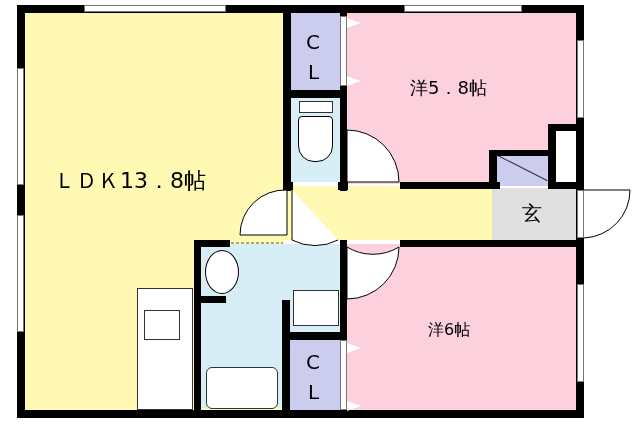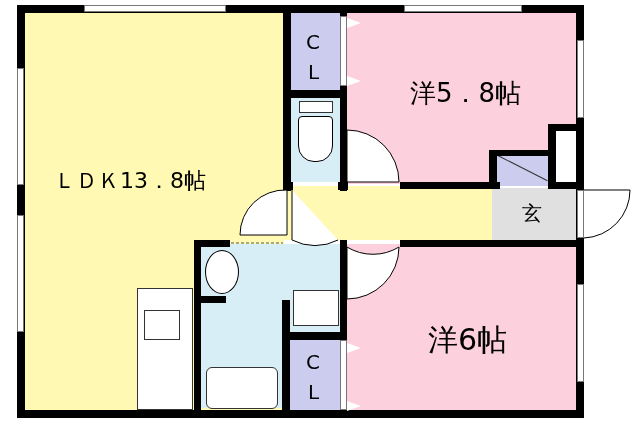--- a/index.html
+++ b/index.html
@@ -85,19 +85,19 @@
 
 <div class="fix" style="left:299px;top:101px;width:34px;height:12px;"></div>
 <div class="abs" style="left:298px;top:116px;width:35px;height:46px;background:#fff;border:1px solid #000;border-radius:4px 4px 16px 16px;box-sizing:border-box;"></div>
 <div class="abs" style="left:205px;top:250px;width:34px;height:44px;background:#fff;border:1px solid #000;border-radius:50%;box-sizing:border-box;"></div>
 <div class="fix" style="left:293px;top:290px;width:46px;height:36px;"></div>
 <div class="fix" style="left:137px;top:288px;width:56px;height:122px;"></div>
 <div class="fix" style="left:144px;top:310px;width:36px;height:30px;"></div>
 <div class="fix" style="left:206px;top:367px;width:72px;height:42px;border-radius:6px;"></div>
 
 <div class="label" style="left:54px;top:166px;font-size:22px;">ＬＤＫ13．8帖</div>
-<div class="label" style="left:410px;top:76px;font-size:26px;">洋5．8帖</div>
-<div class="label" style="left:428px;top:320px;font-size:30px;">洋6帖</div>
+<div class="label" style="left:410px;top:76px;font-size:18px;">洋5．8帖</div>
+<div class="label" style="left:428px;top:320px;font-size:16px;">洋6帖</div>
 <div class="label" style="left:306px;top:30px;font-size:20px;">C</div>
 <div class="label" style="left:308px;top:60px;font-size:20px;">L</div>
 <div class="label" style="left:306px;top:350px;font-size:20px;">C</div>
 <div class="label" style="left:308px;top:380px;font-size:20px;">L</div>
 <div class="label" style="left:522px;top:200px;font-size:20px;">玄</div>
 
 </body></html>

